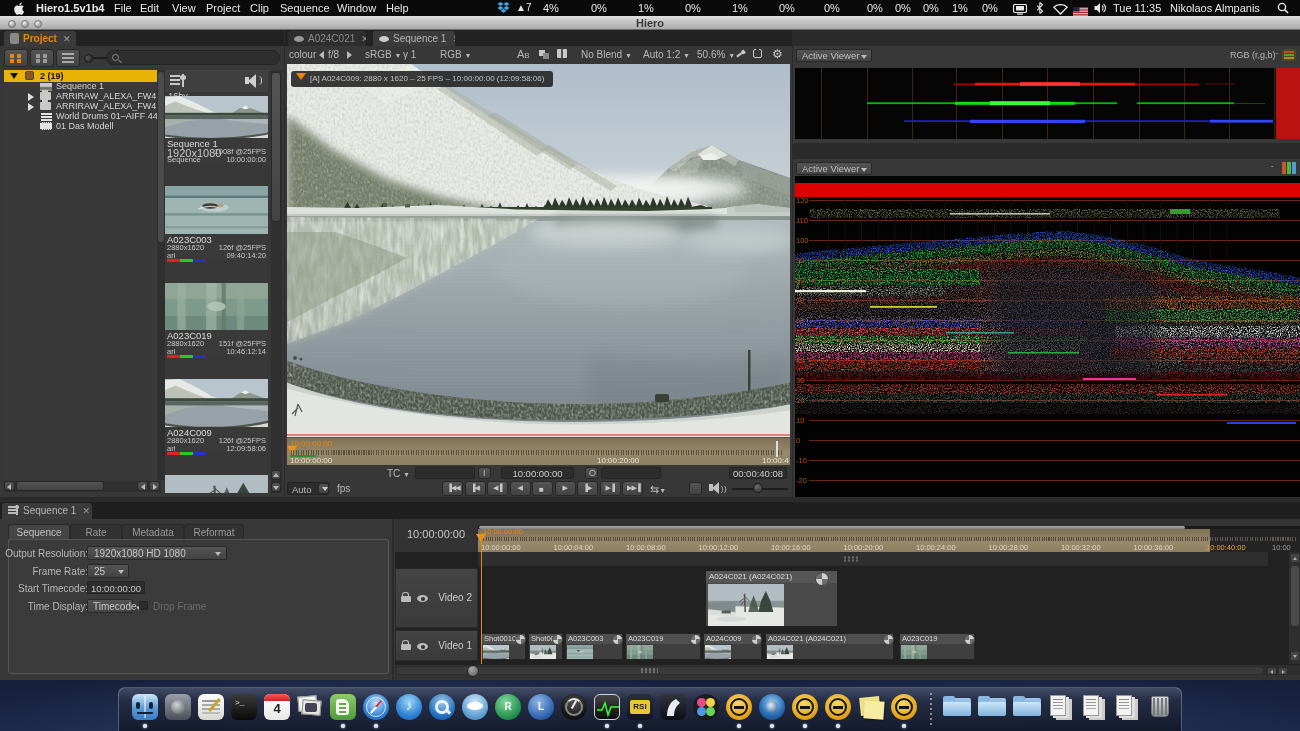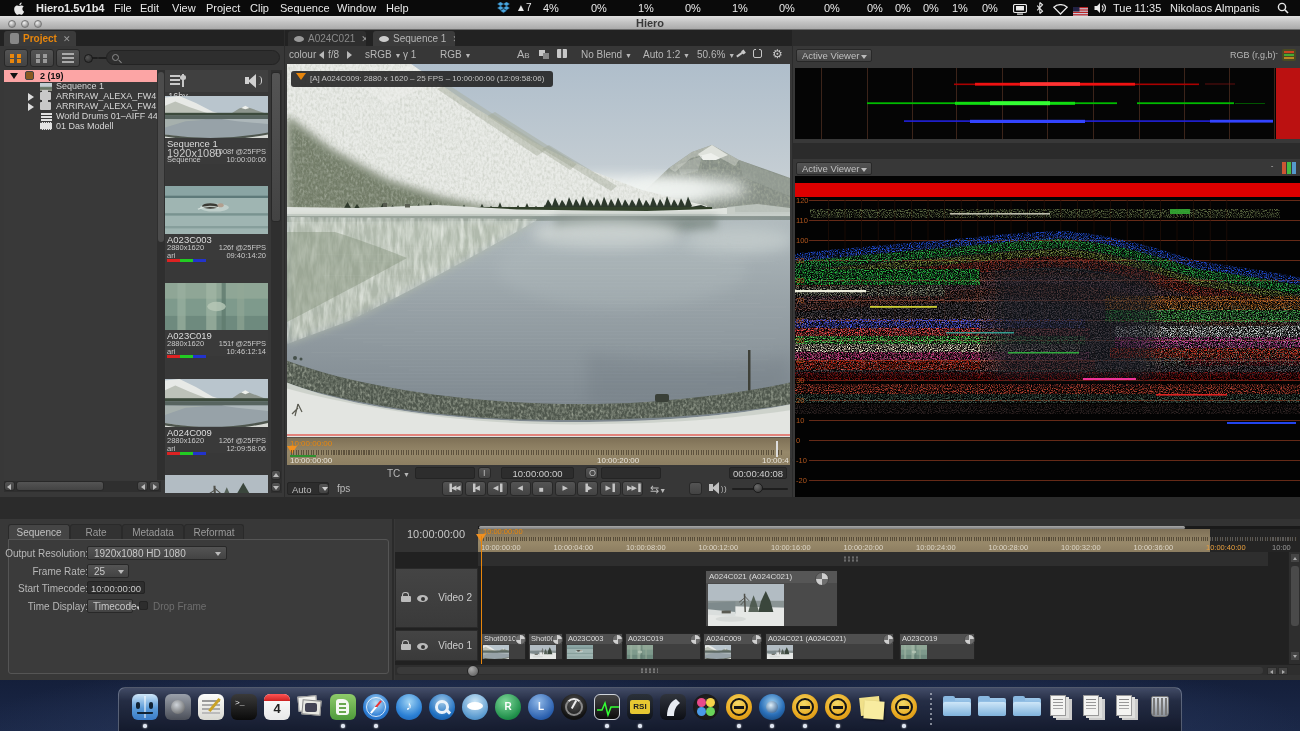--- a/index.html
+++ b/index.html
@@ -128,21 +128,21 @@
       <div class="abs" style="left:36px;top:8px;width:4px;height:4px;background:#999;box-shadow:7px 0 #999,0 5px #999,7px 5px #999;"></div>
       <div class="abs" style="left:62px;top:7px;width:12px;height:2px;background:#aaa;box-shadow:0 4px #aaa,0 8px #aaa;"></div>
       <div class="abs" style="left:88px;top:11px;width:10px;height:2px;background:#1e1e1e;border-radius:2px;box-shadow:10px 0 #1e1e1e;"></div>
       <div class="abs" style="left:84px;top:8px;width:9px;height:9px;background:radial-gradient(circle at 35% 35%,#555,#222);border-radius:50%;border:1px solid #191919;"></div>
       <div class="abs" style="left:106px;top:4px;width:174px;height:15px;background:#2e2e2e;border:1px solid #232323;border-radius:8px;">
         <div class="abs" style="left:5px;top:3px;width:7px;height:7px;border:1.4px solid #8a8a8a;border-radius:50%;"></div>
         <div class="abs" style="left:11px;top:10px;width:4px;height:1.4px;background:#8a8a8a;transform:rotate(45deg);"></div>
       </div>
 
       <div class="abs" id="tree" style="left:4px;top:24px;width:162px;height:410px;background:#393939;font-size:9px;color:#d6d6d6;">
-        <div class="abs" style="left:0;top:0;width:157px;height:12px;background:#fca5a5;color:#111;">
+        <div class="abs" style="left:0;top:0;width:157px;height:12px;background:#eab308;color:#111;">
           <span class="abs" style="left:6px;top:3px;width:0;height:0;border-left:4.5px solid transparent;border-right:4.5px solid transparent;border-top:6px solid #111;"></span>
           <span class="abs" style="left:21px;top:1px;width:9px;height:9px;background:#8a5a20;border-radius:2px;border:1px solid #444;"></span>
           <span class="abs" style="left:36px;top:0;line-height:12px;font-weight:bold;">2 (19)</span>
         </div>
         <div class="abs" style="left:0;top:12px;width:157px;height:10px;">
           <span class="abs" style="left:36px;top:1px;width:12px;height:8px;background:linear-gradient(#c2ccd0 40%,#5a6a58 60%,#9a9a90);"></span>
           <span class="abs" style="left:52px;top:-1px;">Sequence 1</span>
         </div>
         <div class="abs" style="left:0;top:22px;width:157px;height:10px;">
           <span class="abs" style="left:24px;top:1px;width:0;height:0;border-top:4px solid transparent;border-bottom:4px solid transparent;border-left:6px solid #ddd;"></span>
@@ -551,20 +551,29 @@
           <div class="btn" style="left:404px;top:2px;width:13px;height:13px;"></div>
           <div class="abs" style="left:424px;top:4px;width:4px;height:7px;background:#c0c0c0;"></div>
           <div class="abs" style="left:427px;top:1.5px;width:0;height:0;border-top:6px solid transparent;border-bottom:6px solid transparent;border-right:7px solid #c0c0c0;"></div>
           <div class="abs" style="left:436px;top:5px;font-size:7px;color:#c0c0c0;">)</div>
           <div class="abs" style="left:439px;top:4px;font-size:8px;color:#c0c0c0;">)</div>
           <div class="abs" style="left:447px;top:8px;width:56px;height:1.5px;background:#1e1e1e;border-radius:1px;"></div>
           <div class="abs" style="left:468px;top:3px;width:10px;height:10px;border-radius:50%;background:radial-gradient(circle at 35% 30%,#6a6a6a,#303030);border:1px solid #1a1a1a;"></div>
         </div>
     </div>
 
+    <div class="tabbar" style="left:0;top:472px;width:1300px;height:17px;background:#1f1f1f;">
+      <div class="tab" style="left:2px;width:90px;height:16px;">
+        <span style="display:inline-block;width:11px;height:10px;margin-right:4px;position:relative;top:1px;">
+          <span class="abs" style="left:0;top:1px;width:8px;height:1.6px;background:#bbb;box-shadow:0 3px #bbb,0 6px #bbb;"></span>
+          <span class="abs" style="left:8px;top:0;width:1.6px;height:10px;background:#bbb;"></span>
+          <span class="abs" style="left:6.5px;top:0px;width:4.5px;height:4px;background:#bbb;border-radius:50%;"></span>
+        </span>Sequence 1<span class="x">✕</span>
+      </div>
+    </div>
     <div class="panel" id="botpanel" style="left:0;top:489px;width:1300px;height:161px;background:#383838;">
 
       <div class="abs" style="left:8px;top:5px;height:15px;font-size:10px;color:#c0c0c0;">
         <span class="abs" style="left:0;top:0;width:62px;height:15px;background:#454545;border:1px solid #2a2a2a;border-bottom:none;border-radius:3px 3px 0 0;text-align:center;line-height:15px;">Sequence</span>
         <span class="abs" style="left:62px;top:0;width:52px;height:15px;background:#323232;border:1px solid #2a2a2a;border-bottom:none;border-radius:3px 3px 0 0;text-align:center;line-height:15px;color:#9a9a9a;">Rate</span>
         <span class="abs" style="left:114px;top:0;width:62px;height:15px;background:#323232;border:1px solid #2a2a2a;border-bottom:none;border-radius:3px 3px 0 0;text-align:center;line-height:15px;color:#9a9a9a;">Metadata</span>
         <span class="abs" style="left:176px;top:0;width:60px;height:15px;background:#323232;border:1px solid #2a2a2a;border-bottom:none;border-radius:3px 3px 0 0;text-align:center;line-height:15px;color:#9a9a9a;">Reformat</span>
       </div>
       <div class="abs" style="left:8px;top:20px;width:381px;height:135px;border:1px solid #555;border-radius:0 3px 3px 3px;background:#3b3b3b;">
         <div class="txt" style="right:300px;top:8px;">Output Resolution:</div>

